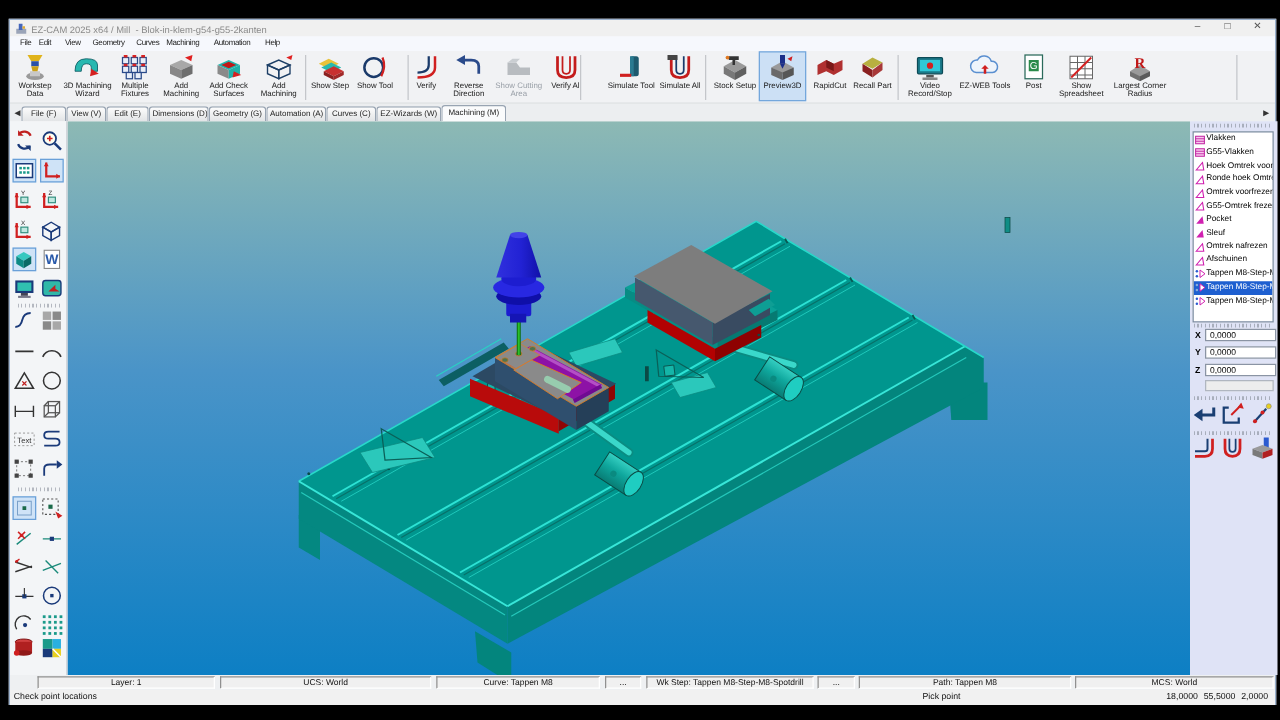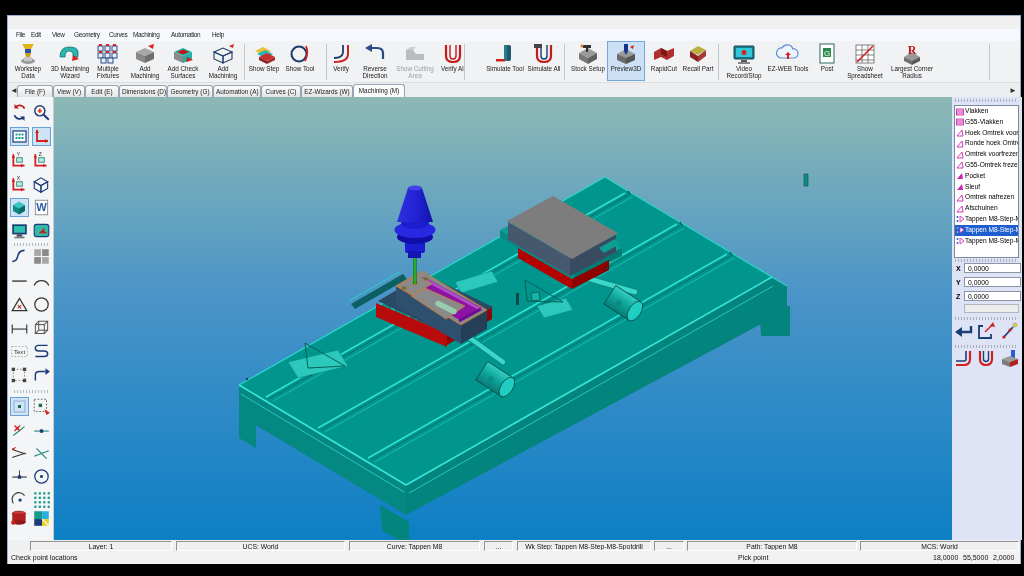--- a/index.html
+++ b/index.html
@@ -67,20 +67,29 @@
   border-color:#909090 #ffffff #ffffff #909090; font-size:6.8px; color:#111;
   text-align:center; line-height:9px; overflow:hidden; white-space:nowrap; }
 #sb2 { position:absolute; left:0; top:536px; width:100%; height:12px; background:#f1f1f1;
   font-size:7px; color:#111; }
 #sb2 span { position:absolute; top:2px; }
 </style>
 </head>
 <body>
 <div id="stage">
 <div id="win">
+  <div id="title">
+    <svg style="position:absolute;left:4px;top:2px" width="10" height="10" viewBox="0 0 10 10">
+          <rect x="1" y="5" width="8" height="4" fill="#9aa4b8"></rect>
+          <rect x="3" y="1" width="3" height="5" fill="#4466bb"></rect>
+          <rect x="6" y="3" width="2" height="2" fill="#ddaa33"></rect>
+        </svg>
+    <span class="txt">EZ-CAM 2025 x64 / Mill&nbsp;&nbsp;-&nbsp;Blok-in-klem-g54-g55-2kanten</span>
+    <span class="btns"><span>–</span><span>□</span><span>✕</span></span>
+  </div>
   <div id="menu">
     <span style="left:8px">File</span>
         <span style="left:23px">Edit</span>
         <span style="left:44px">View</span>
     <span style="left:66px">Geometry</span>
         <span style="left:101px">Curves</span>
         <span style="left:125px">Machining</span>
     <span style="left:163px">Automation</span>
         <span style="left:204px">Help</span>
   </div>

